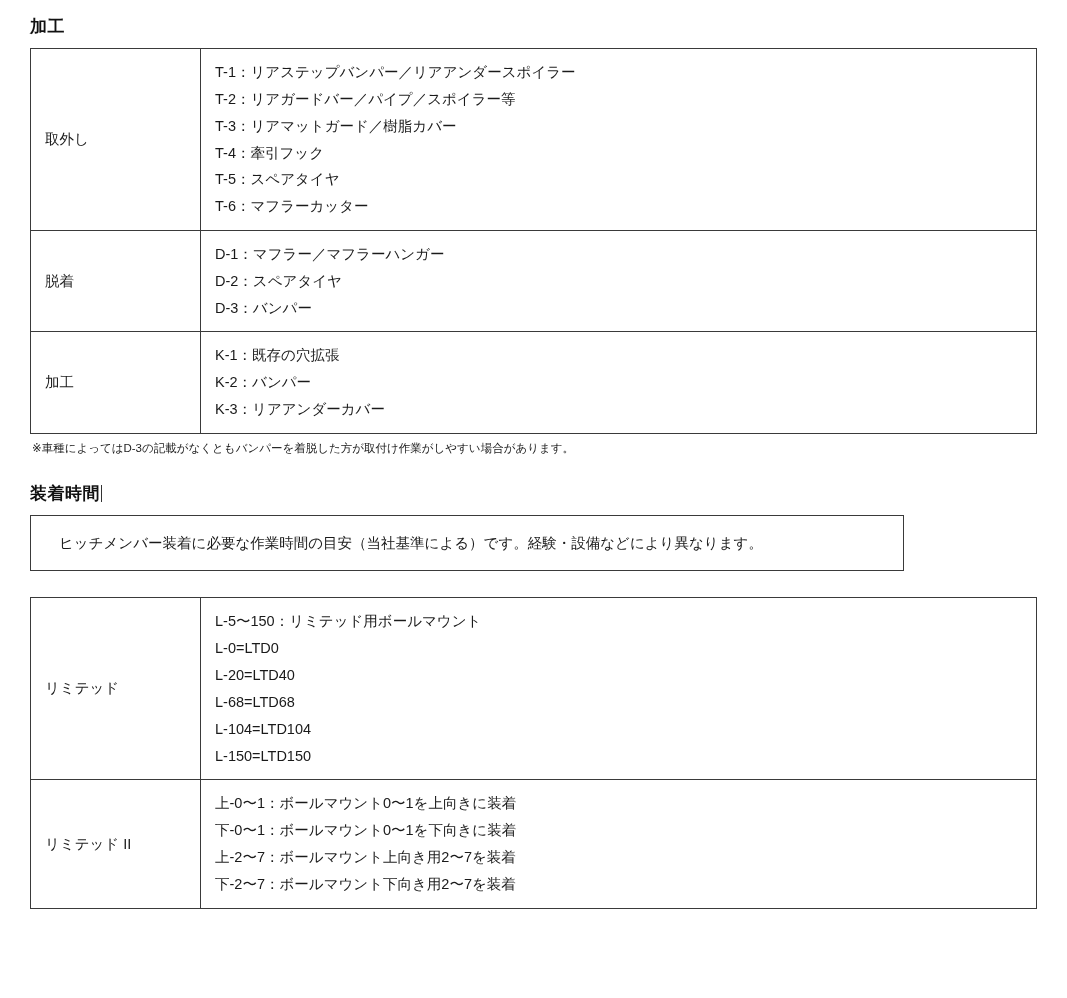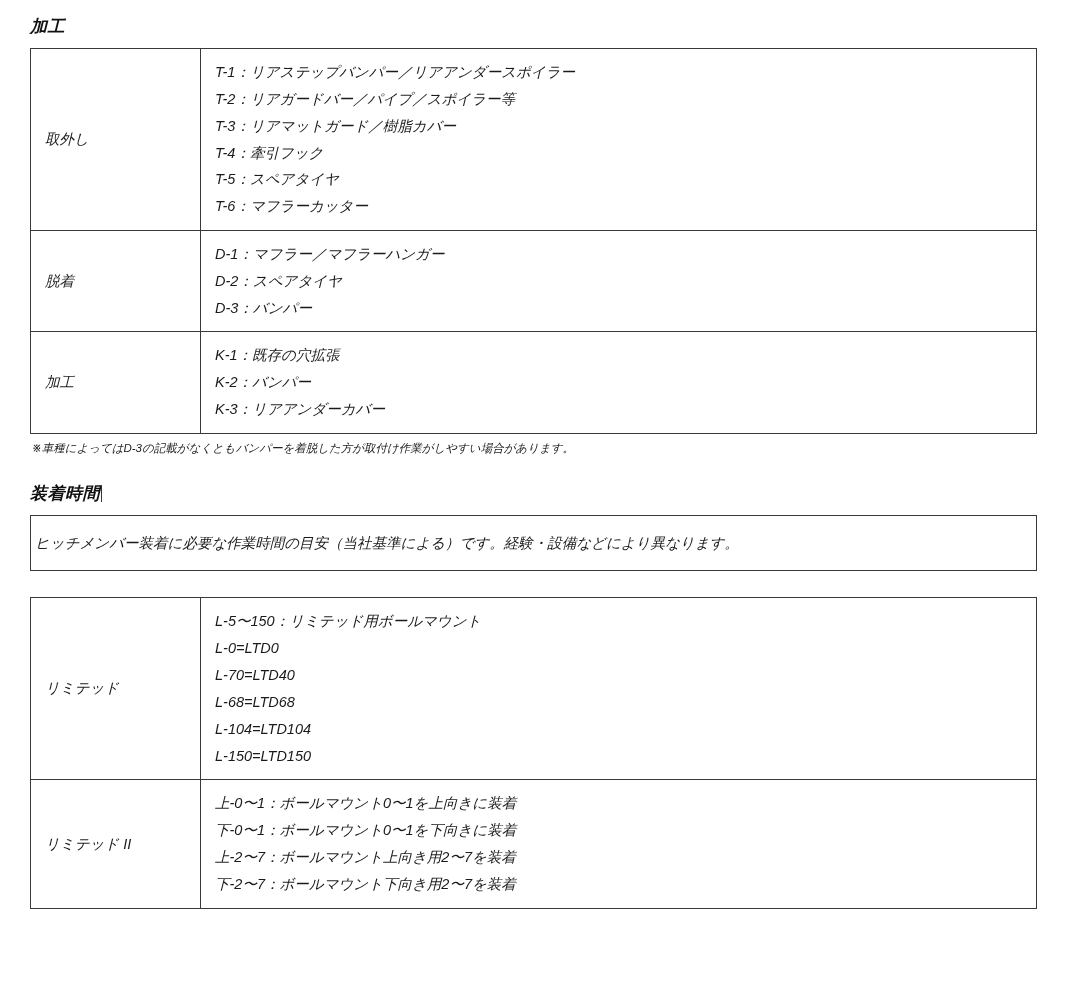--- a/index.html
+++ b/index.html
@@ -13,21 +13,20 @@
     font-family: "Liberation Sans", "DejaVu Sans", sans-serif;
     color: #1a1a1a;
     -webkit-font-smoothing: antialiased;
   }
   .page {
     position: relative;
     width: 1067px;
     height: 998px;
     box-sizing: border-box;
     padding: 10px 30px 0 30px;
-    font-style: italic;
   }
   .section-title {
     font-size: 17px;
     font-weight: bold;
     color: #111111;
     letter-spacing: 0.5px;
     margin: 0 0 10px 0;
     line-height: 1.3;
   }
   .section-title.with-caret::after {
@@ -67,23 +66,23 @@
   .note {
     font-size: 11.5px;
     color: #222;
     margin: 6px 0 8px 2px;
     line-height: 1.5;
   }
   .gap-a { height: 18px; }
   .gap-c { height: 26px; }
   .box-plain {
     border: 1px solid #3a3a3a;
-    width: 1007px;
+    width: 874px;
     box-sizing: border-box;
-    padding: 13px 0 13px 4px;
+    padding: 13px 0 13px 28px;
     font-size: 14.5px;
     line-height: 1.95;
     color: #1a1a1a;
   }
   .top-title { margin-top: 6px; }
   td.tall-mid { vertical-align: middle; }
 </style>
 </head>
 <body>
 
@@ -136,21 +135,21 @@
   <div class="gap-c"></div>
 
 
   <table class="doc-table">
     <tbody>
       <tr>
         <td class="label-cell tall-mid">リミテッド</td>
         <td class="body-cell">
           <span class="line">L-5〜150：リミテッド用ボールマウント</span>
           <span class="line">L-0=LTD0</span>
-          <span class="line">L-70=LTD40</span>
+          <span class="line">L-20=LTD40</span>
           <span class="line">L-68=LTD68</span>
           <span class="line">L-104=LTD104</span>
           <span class="line">L-150=LTD150</span>
         </td>
       </tr>
       <tr>
         <td class="label-cell tall-mid">リミテッド II</td>
         <td class="body-cell">
           <span class="line">上-0〜1：ボールマウント0〜1を上向きに装着</span>
           <span class="line">下-0〜1：ボールマウント0〜1を下向きに装着</span>

